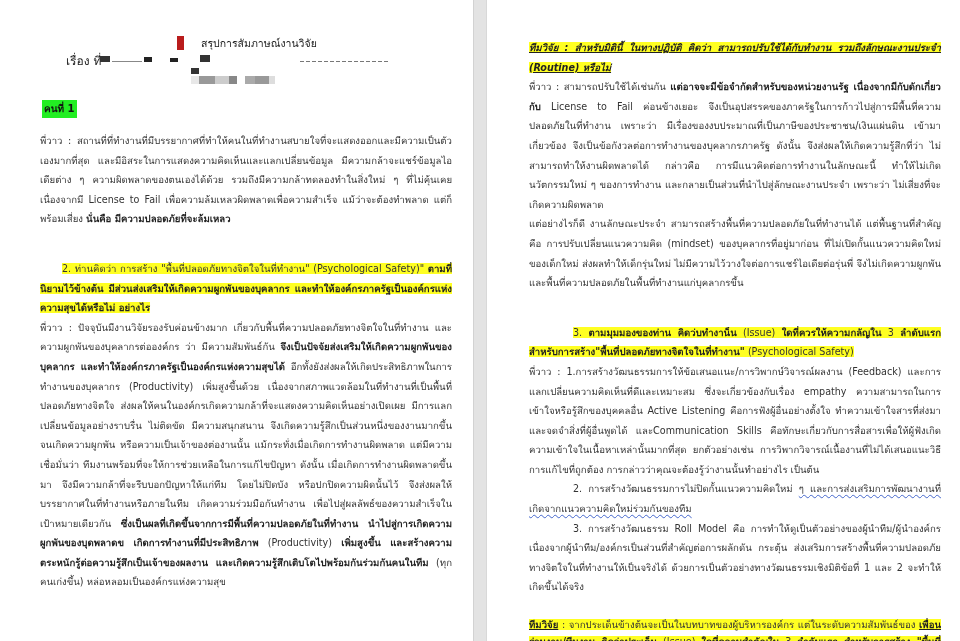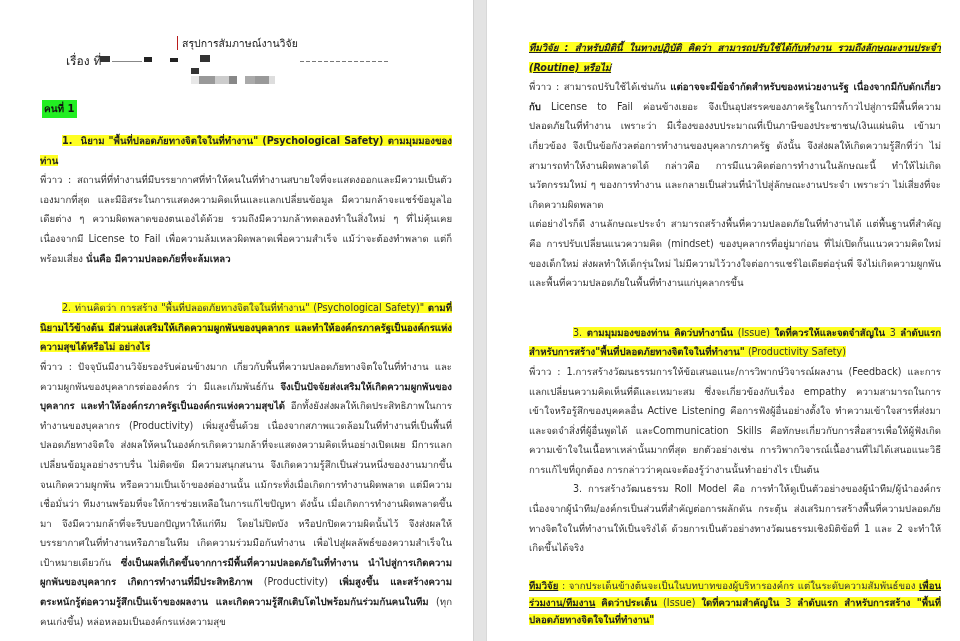--- a/index.html
+++ b/index.html
@@ -23,21 +23,21 @@
       background: #e3e3e3;
       border-left: 1px solid #d2d2d2;
       border-right: 1px solid #d8d8d8;
     }
     .content { position: absolute; font-size: 9.6px; line-height: 19.6px; color: #333; }
     .page-left .content { left: 40px; width: 412px; }
     .page-right .content { left: 42px; width: 412px; }
 
     .doc-title {
       position: absolute; top: 36px; left: 177px; font-size: 10.5px; font-weight: normal; color: #222;
-      border-left: 1px solid #b91c1c; padding-left: 4px; line-height: 14px;
+      border-left: 7px solid #b91c1c; padding-left: 17px; line-height: 14px;
     }
     .doc-subject {
       position: absolute; top: 55px; left: 66px; font-size: 12px; color: #222; line-height: 12px;
     }
     .redact-block { position: absolute; }
     .green-tag {
       position: absolute; top: 100px; left: 42px; background: #22ee22; color: #111;
       font-weight: bold; font-size: 10px; padding: 3px 2px; line-height: 12px; text-align: center;
     }
 
@@ -79,35 +79,32 @@
       <div style="position:absolute;left:54px;top:8px;width:8px;height:8px;background:#888;"></div>
       <div style="position:absolute;left:70px;top:8px;width:10px;height:8px;background:#aaa;"></div>
       <div style="position:absolute;left:80px;top:8px;width:14px;height:8px;background:#999;"></div>
       <div style="position:absolute;left:94px;top:8px;width:6px;height:8px;background:#ddd;"></div>
     </div>
 
     <div class="green-tag">คนที่ 1</div>
 
     <div class="content" style="top:131px;">
       <p>
-        <span class="indent"></span><span class="hl b"><span>1.</span>&nbsp;&nbsp;<span>นิยาม "พื้นที่ปลอดภัยทางจิตใจในที่ทำงาน" (Psychological Safety) ตามมุมมองของท่าน</span></span>
-      </p>
-      <p>
         <span>พี่วาว : สถานที่ที่ทำงานที่มีบรรยากาศที่ทำให้คนในที่ทำงานสบายใจที่จะแสดงออกและมีความเป็นตัวเองมากที่สุด และมีอิสระในการแสดงความคิดเห็นและแลกเปลี่ยนข้อมูล มีความกล้าจะแชร์ข้อมูลไอเดียต่าง ๆ ความผิดพลาดของตนเองได้ด้วย รวมถึงมีความกล้าทดลองทำในสิ่งใหม่ ๆ ที่ไม่คุ้นเคย เนื่องจากมี License to Fail เพื่อความล้มเหลวผิดพลาดเพื่อความสำเร็จ แม้ว่าจะต้องทำพลาด แต่ก็พร้อมเสี่ยง</span>
         <span class="b">นั่นคือ มีความปลอดภัยที่จะล้มเหลว</span>
       </p>
       <div class="gap-lg"></div>
       <p>
         <span class="indent"></span><span class="hl"><span>2.</span> <span>ท่านคิดว่า การสร้าง "พื้นที่ปลอดภัยทางจิตใจในที่ทำงาน" (Psychological Safety)"</span> <span class="b">ตามที่นิยามไว้ข้างต้น มีส่วนส่งเสริมให้เกิดความผูกพันของบุคลากร และทำให้องค์กรภาครัฐเป็นองค์กรแห่งความสุขได้หรือไม่ อย่างไร</span></span>
       </p>
       <p>
-        <span>พี่วาว : ปัจจุบันมีงานวิจัยรองรับค่อนข้างมาก เกี่ยวกับพื้นที่ความปลอดภัยทางจิตใจในที่ทำงาน และความผูกพันของบุคลากรต่อองค์กร ว่า มีและเกัมพันธ์กัน</span>
+        <span>พี่วาว : ปัจจุบันมีงานวิจัยรองรับค่อนข้างมาก เกี่ยวกับพื้นที่ความปลอดภัยทางจิตใจในที่ทำงาน และความผูกพันของบุคลากรต่อองค์กร ว่า มีความสัมพันธ์กัน</span>
         <span class="b">จึงเป็นปัจจัยส่งเสริมให้เกิดความผูกพันของบุคลากร และทำให้องค์กรภาครัฐเป็นองค์กรแห่งความสุขได้</span>
         <span>อีกทั้งยังส่งผลให้เกิดประสิทธิภาพในการทำงานของบุคลากร (Productivity) เพิ่มสูงขึ้นด้วย เนื่องจากสภาพแวดล้อมในที่ทำงานที่เป็นพื้นที่ปลอดภัยทางจิตใจ ส่งผลให้คนในองค์กรเกิดความกล้าที่จะแสดงความคิดเห็นอย่างเปิดเผย มีการแลกเปลี่ยนข้อมูลอย่างราบรื่น ไม่ติดขัด มีความสนุกสนาน จึงเกิดความรู้สึกเป็นส่วนหนึ่งของงานมากขึ้น จนเกิดความผูกพัน หรือความเป็นเจ้าของต่องานนั้น แม้กระทั่งเมื่อเกิดการทำงานผิดพลาด แต่มีความเชื่อมั่นว่า ทีมงานพร้อมที่จะให้การช่วยเหลือในการแก้ไขปัญหา ดังนั้น เมื่อเกิดการทำงานผิดพลาดขึ้นมา จึงมีความกล้าที่จะรีบบอกปัญหาให้แก่ทีม โดยไม่ปิดบัง หรือปกปิดความผิดนั้นไว้ จึงส่งผลให้บรรยากาศในที่ทำงานหรือภายในทีม เกิดความร่วมมือกันทำงาน เพื่อไปสู่ผลลัพธ์ของความสำเร็จในเป้าหมายเดียวกัน</span>
-        <span class="b">ซึ่งเป็นผลที่เกิดขึ้นจากการมีพื้นที่ความปลอดภัยในที่ทำงาน นำไปสู่การเกิดความผูกพันของบุคลากร เกิดการทำงานที่มีประสิทธิภาพ</span>
+        <span class="b">ซึ่งเป็นผลที่เกิดขึ้นจากการมีพื้นที่ความปลอดภัยในที่ทำงาน นำไปสู่การเกิดความผูกพันของบุดพลาดข เกิดการทำงานที่มีประสิทธิภาพ</span>
         <span>(Productivity)</span>
         <span class="b">เพิ่มสูงขึ้น และสร้างความตระหนักรู้ต่อความรู้สึกเป็นเจ้าของผลงาน และเกิดความรู้สึกเติบโตไปพร้อมกันร่วมกันคนในทีม</span>
         <span>(ทุกคนเก่งขึ้น) หล่อหลอมเป็นองค์กรแห่งความสุข</span>
       </p>
     </div>
   </div>
 
   <div class="gutter"></div>
 
   <div class="page page-right">
@@ -118,24 +115,27 @@
       <p>
         <span>พี่วาว : สามารถปรับใช้ได้เช่นกัน</span>
         <span class="b">แต่อาจจะมีข้อจำกัดสำหรับของหน่วยงานรัฐ เนื่องจากมีกับดักเกี่ยวกับ</span>
         <span>License to Fail ค่อนข้างเยอะ จึงเป็นอุปสรรคของภาครัฐในการก้าวไปสู่การมีพื้นที่ความปลอดภัยในที่ทำงาน เพราะว่า มีเรื่องของงบประมาณที่เป็นภาษีของประชาชน/เงินแผ่นดิน เข้ามาเกี่ยวข้อง จึงเป็นข้อกังวลต่อการทำงานของบุคลากรภาครัฐ ดังนั้น จึงส่งผลให้เกิดความรู้สึกที่ว่า ไม่สามารถทำให้งานผิดพลาดได้ กล่าวคือ การมีแนวคิดต่อการทำงานในลักษณะนี้ ทำให้ไม่เกิดนวัตกรรมใหม่ ๆ ของการทำงาน และกลายเป็นส่วนที่นำไปสู่ลักษณะงานประจำ เพราะว่า ไม่เสี่ยงที่จะเกิดความผิดพลาด</span>
       </p>
       <p>
         <span>แต่อย่างไรก็ดี งานลักษณะประจำ สามารถสร้างพื้นที่ความปลอดภัยในที่ทำงานได้ แต่พื้นฐานที่สำคัญ คือ การปรับเปลี่ยนแนวความคิด (mindset) ของบุคลากรที่อยู่มาก่อน ที่ไม่เปิดกั้นแนวความคิดใหม่ของเด็กใหม่ ส่งผลทำให้เด็กรุ่นใหม่ ไม่มีความไว้วางใจต่อการแชร์ไอเดียต่อรุ่นพี่  จึงไม่เกิดความผูกพัน และพื้นที่ความปลอดภัยในพื้นที่ทำงานแก่บุคลากรขึ้น</span>
       </p>
       <div class="gap-lg"></div>
       <p>
-        <span class="indent2"></span><span class="hl"><span>3.</span> <span class="b">ตามมุมมองของท่าน คิดว่บทำงาน็น</span> <span>(Issue)</span> <span class="b">ใดที่ควรให้และจดจำสัญใน</span> <span>3</span> <span class="b">ลำดับแรก สำหรับการสร้าง"พื้นที่ปลอดภัยทางจิตใจในที่ทำงาน"</span> <span>(Productivity Safety)</span></span>
+        <span class="indent2"></span><span class="hl"><span>3.</span> <span class="b">ตามมุมมองของท่าน คิดว่บทำงาน็น</span> <span>(Issue)</span> <span class="b">ใดที่ควรให้ความกลัญใน</span> <span>3</span> <span class="b">ลำดับแรก สำหรับการสร้าง"พื้นที่ปลอดภัยทางจิตใจในที่ทำงาน"</span> <span>(Psychological Safety)</span></span>
       </p>
       <p>
         <span>พี่วาว : 1.การสร้างวัฒนธรรมการให้ข้อเสนอแนะ/การวิพากษ์วิจารณ์ผลงาน (Feedback) และการแลกเปลี่ยนความคิดเห็นที่ดีและเหมาะสม ซึ่งจะเกี่ยวข้องกับเรื่อง empathy ความสามารถในการเข้าใจหรือรู้สึกของบุคคลอื่น Active Listening คือการฟังผู้อื่นอย่างตั้งใจ ทำความเข้าใจสารที่ส่งมา และจดจำสิ่งที่ผู้อื่นพูดได้ และCommunication Skills คือทักษะเกี่ยวกับการสื่อสารเพื่อให้ผู้ฟังเกิดความเข้าใจในเนื้อหาเหล่านั้นมากที่สุด ยกตัวอย่างเช่น การวิพากวิจารณ์เนื้องานที่ไม่ได้เสนอแนะวิธีการแก้ไขที่ถูกต้อง การกล่าวว่าคุณจะต้องรู้ว่างานนั้นทำอย่างไร เป็นต้น</span>
+      </p>
+      <p>
+        <span class="indent2"></span><span>2. การสร้างวัฒนธรรมการไม่ปิดกั้นแนวความคิดใหม่</span> <span class="wavy">ๆ และการส่งเสริมการพัฒนางานที่เกิดจากแนวความคิดใหม่ร่วมกันของทีม</span>
       </p>
       <p>
         <span class="indent2"></span><span>3. การสร้างวัฒนธรรม Roll Model คือ การทำให้ดูเป็นตัวอย่างของผู้นำทีม/ผู้นำองค์กร เนื่องจากผู้นำทีม/องค์กรเป็นส่วนที่สำคัญต่อการผลักดัน กระตุ้น ส่งเสริมการสร้างพื้นที่ความปลอดภัยทางจิตใจในที่ทำงานให้เป็นจริงได้ ด้วยการเป็นตัวอย่างทางวัฒนธรรมเชิงมิติข้อที่ 1 และ 2 จะทำให้เกิดขึ้นได้จริง</span>
       </p>
       <div class="gap"></div>
       <p style="line-height:17px;">
         <span class="hl"><span class="b u">ทีมวิจัย</span> <span>: จากประเด็นข้างต้นจะเป็นในบทบาทของผู้บริหารองค์กร แต่ในระดับความสัมพันธ์ของ</span> <span class="b u">เพื่อนร่วมงาน/ทีมงาน</span> <span class="b">คิดว่าประเด็น</span> <span>(Issue)</span> <span class="b">ใดที่ความสำคัญใน</span> <span>3</span> <span class="b">ลำดับแรก สำหรับการสร้าง "พื้นที่ปลอดภัยทางจิตใจในที่ทำงาน"</span> </span>
       </p>
 
     </div>

